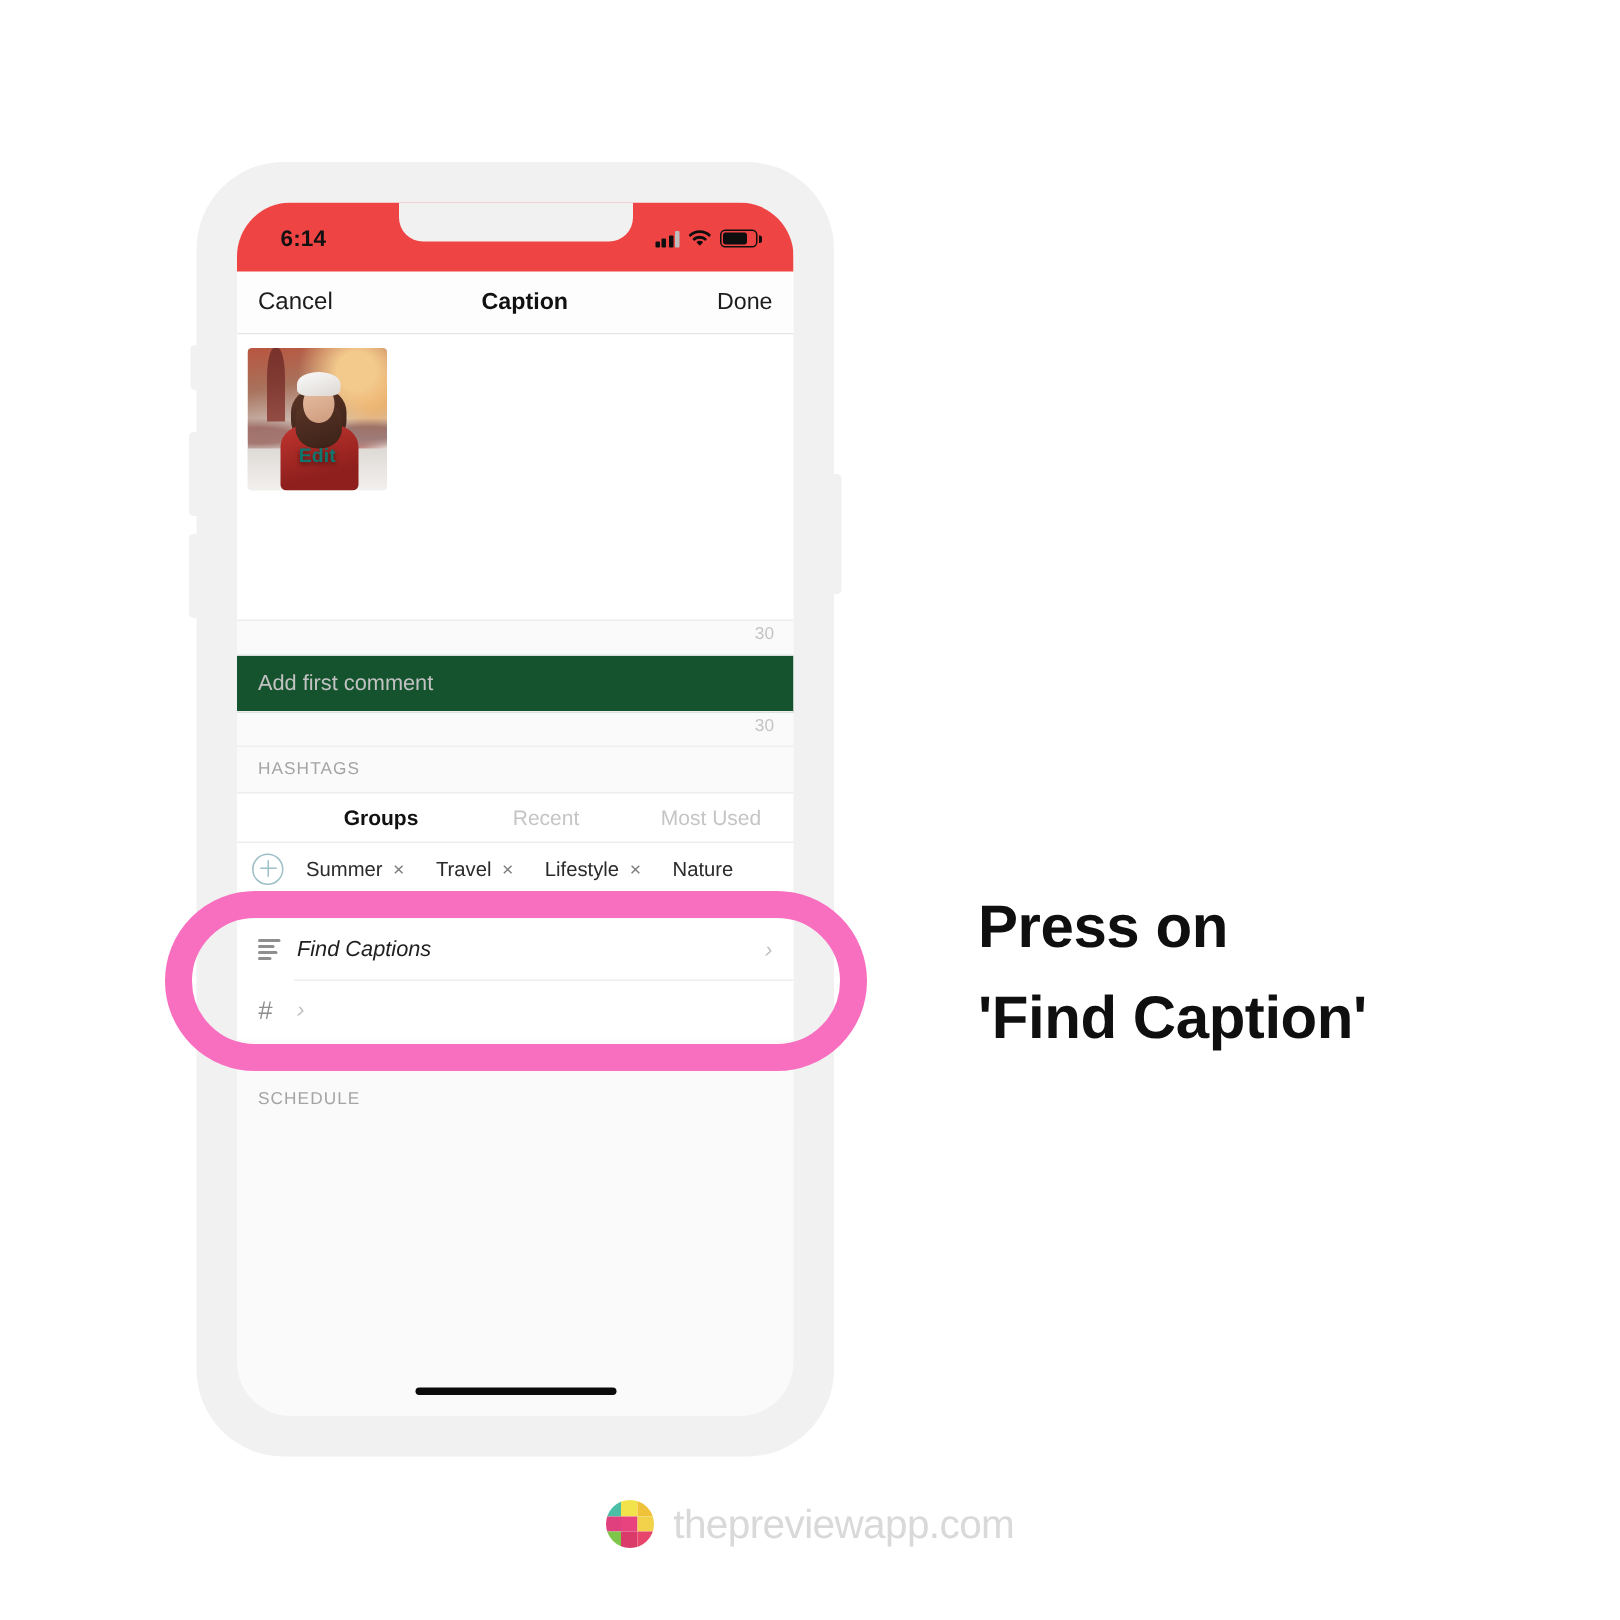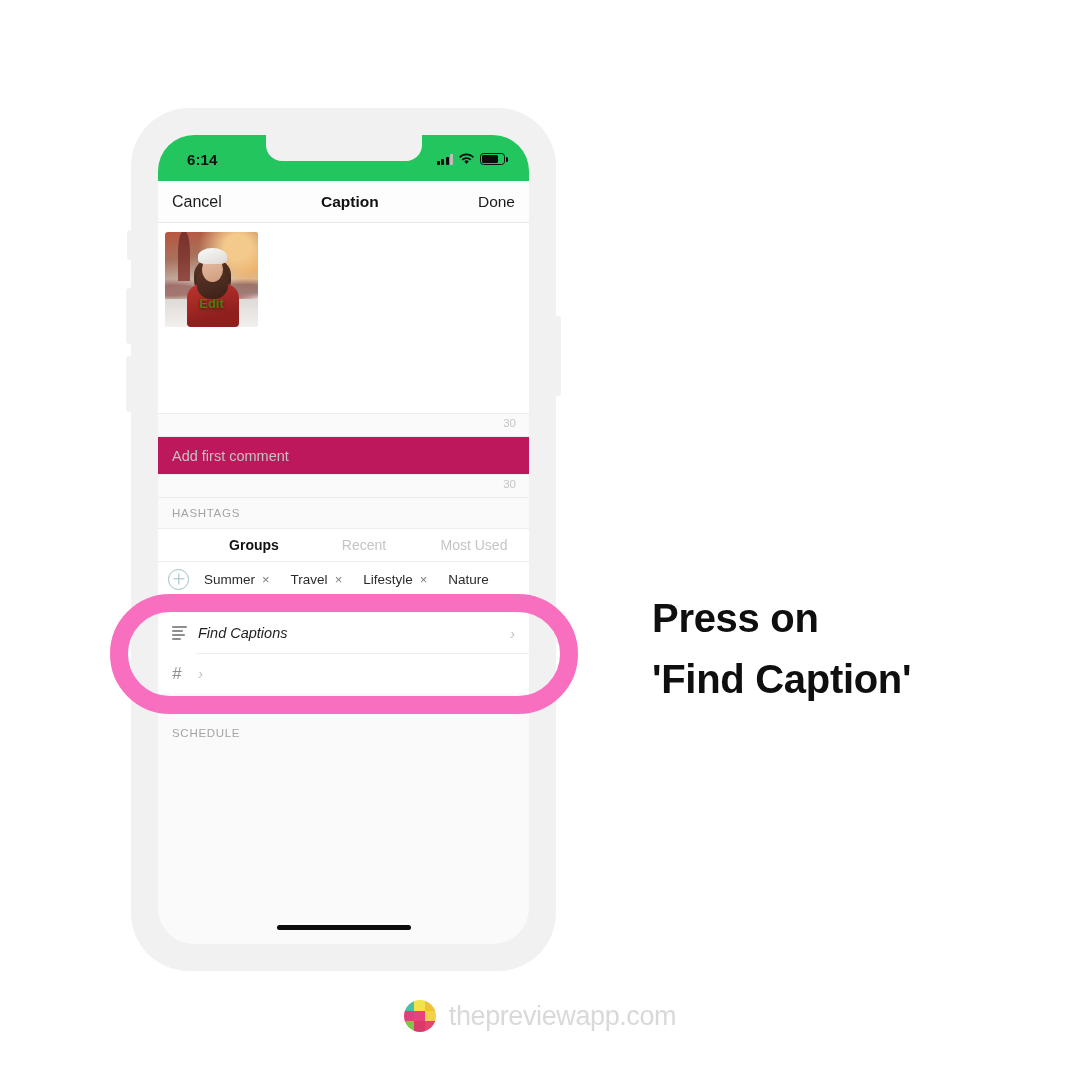--- a/index.html
+++ b/index.html
@@ -45,21 +45,21 @@
   #notch{
     position:absolute; left:50%; transform:translateX(-50%); top:0;
     width:156px; height:26px;
     background:#f1f1f1;
     border-radius:0 0 16px 16px;
     z-index:6;
   }
 
   
   #status-bar{
-    position:relative; height:46px; background:#22c55e;
+    position:relative; height:46px; background:#ef4444;
     display:flex; align-items:center; z-index:5;
   }
   #status-time{
     position:absolute; left:29px; top:16px;
     font-size:15px; font-weight:bold; color:#111; letter-spacing:.1px;
   }
   #status-icons{
     position:absolute; right:24px; top:17px;
     display:flex; align-items:flex-end; gap:6px; height:13px;
   }
@@ -116,34 +116,34 @@
   #thumb .face{ position:absolute; left:40%; top:26%; width:22%; height:27%;
     background:linear-gradient(160deg,#e8bfa4,#cf9c7e); border-radius:48% 48% 50% 50%; }
   #thumb .hair{ position:absolute; left:31%; top:28%; width:40%; height:38%;
     background:linear-gradient(160deg,#5a3526,#3b2118); border-radius:44% 44% 40% 40%; z-index:-0; }
   #thumb .hair2{ position:absolute; left:34%; top:40%; width:34%; height:30%;
     background:linear-gradient(160deg,#5a3526,#3b2118); border-radius:30% 30% 46% 46%; }
   #thumb .beanie{ position:absolute; left:36%; top:17%; width:31%; height:17%;
     background:linear-gradient(160deg,#fbfbfa,#dcd8d4); border-radius:52% 52% 26% 26%; }
   #thumb .edit-label{
     position:absolute; left:50%; transform:translateX(-50%); bottom:16px;
-    font-size:13px; font-weight:bold; color:#4d7c0f;
+    font-size:13px; font-weight:bold; color:#0f766e;
     text-shadow:0 1px 3px rgba(0,0,0,.5);
   }
 
   .counter-row{
     height:23px; background:#fafafa; position:relative;
     border-bottom:1px solid #ededed;
   }
   .counter-row .count{
     position:absolute; right:13px; top:3px; font-size:11.5px; color:#c4c4c4;
   }
 
   #comment-field{
-    height:38px; background:#be185d; display:flex; align-items:center;
+    height:38px; background:#14532d; display:flex; align-items:center;
     padding-left:14px; border-bottom:1px solid #ededed;
   }
   #comment-placeholder{ font-size:14.5px; color:#c2c2c2; }
 
   .section-label{
     height:30px; background:#fafafa; display:flex; align-items:center;
     padding-left:14px;
     font-size:11.5px; letter-spacing:.7px; color:#a4a4a4;
   }
 

